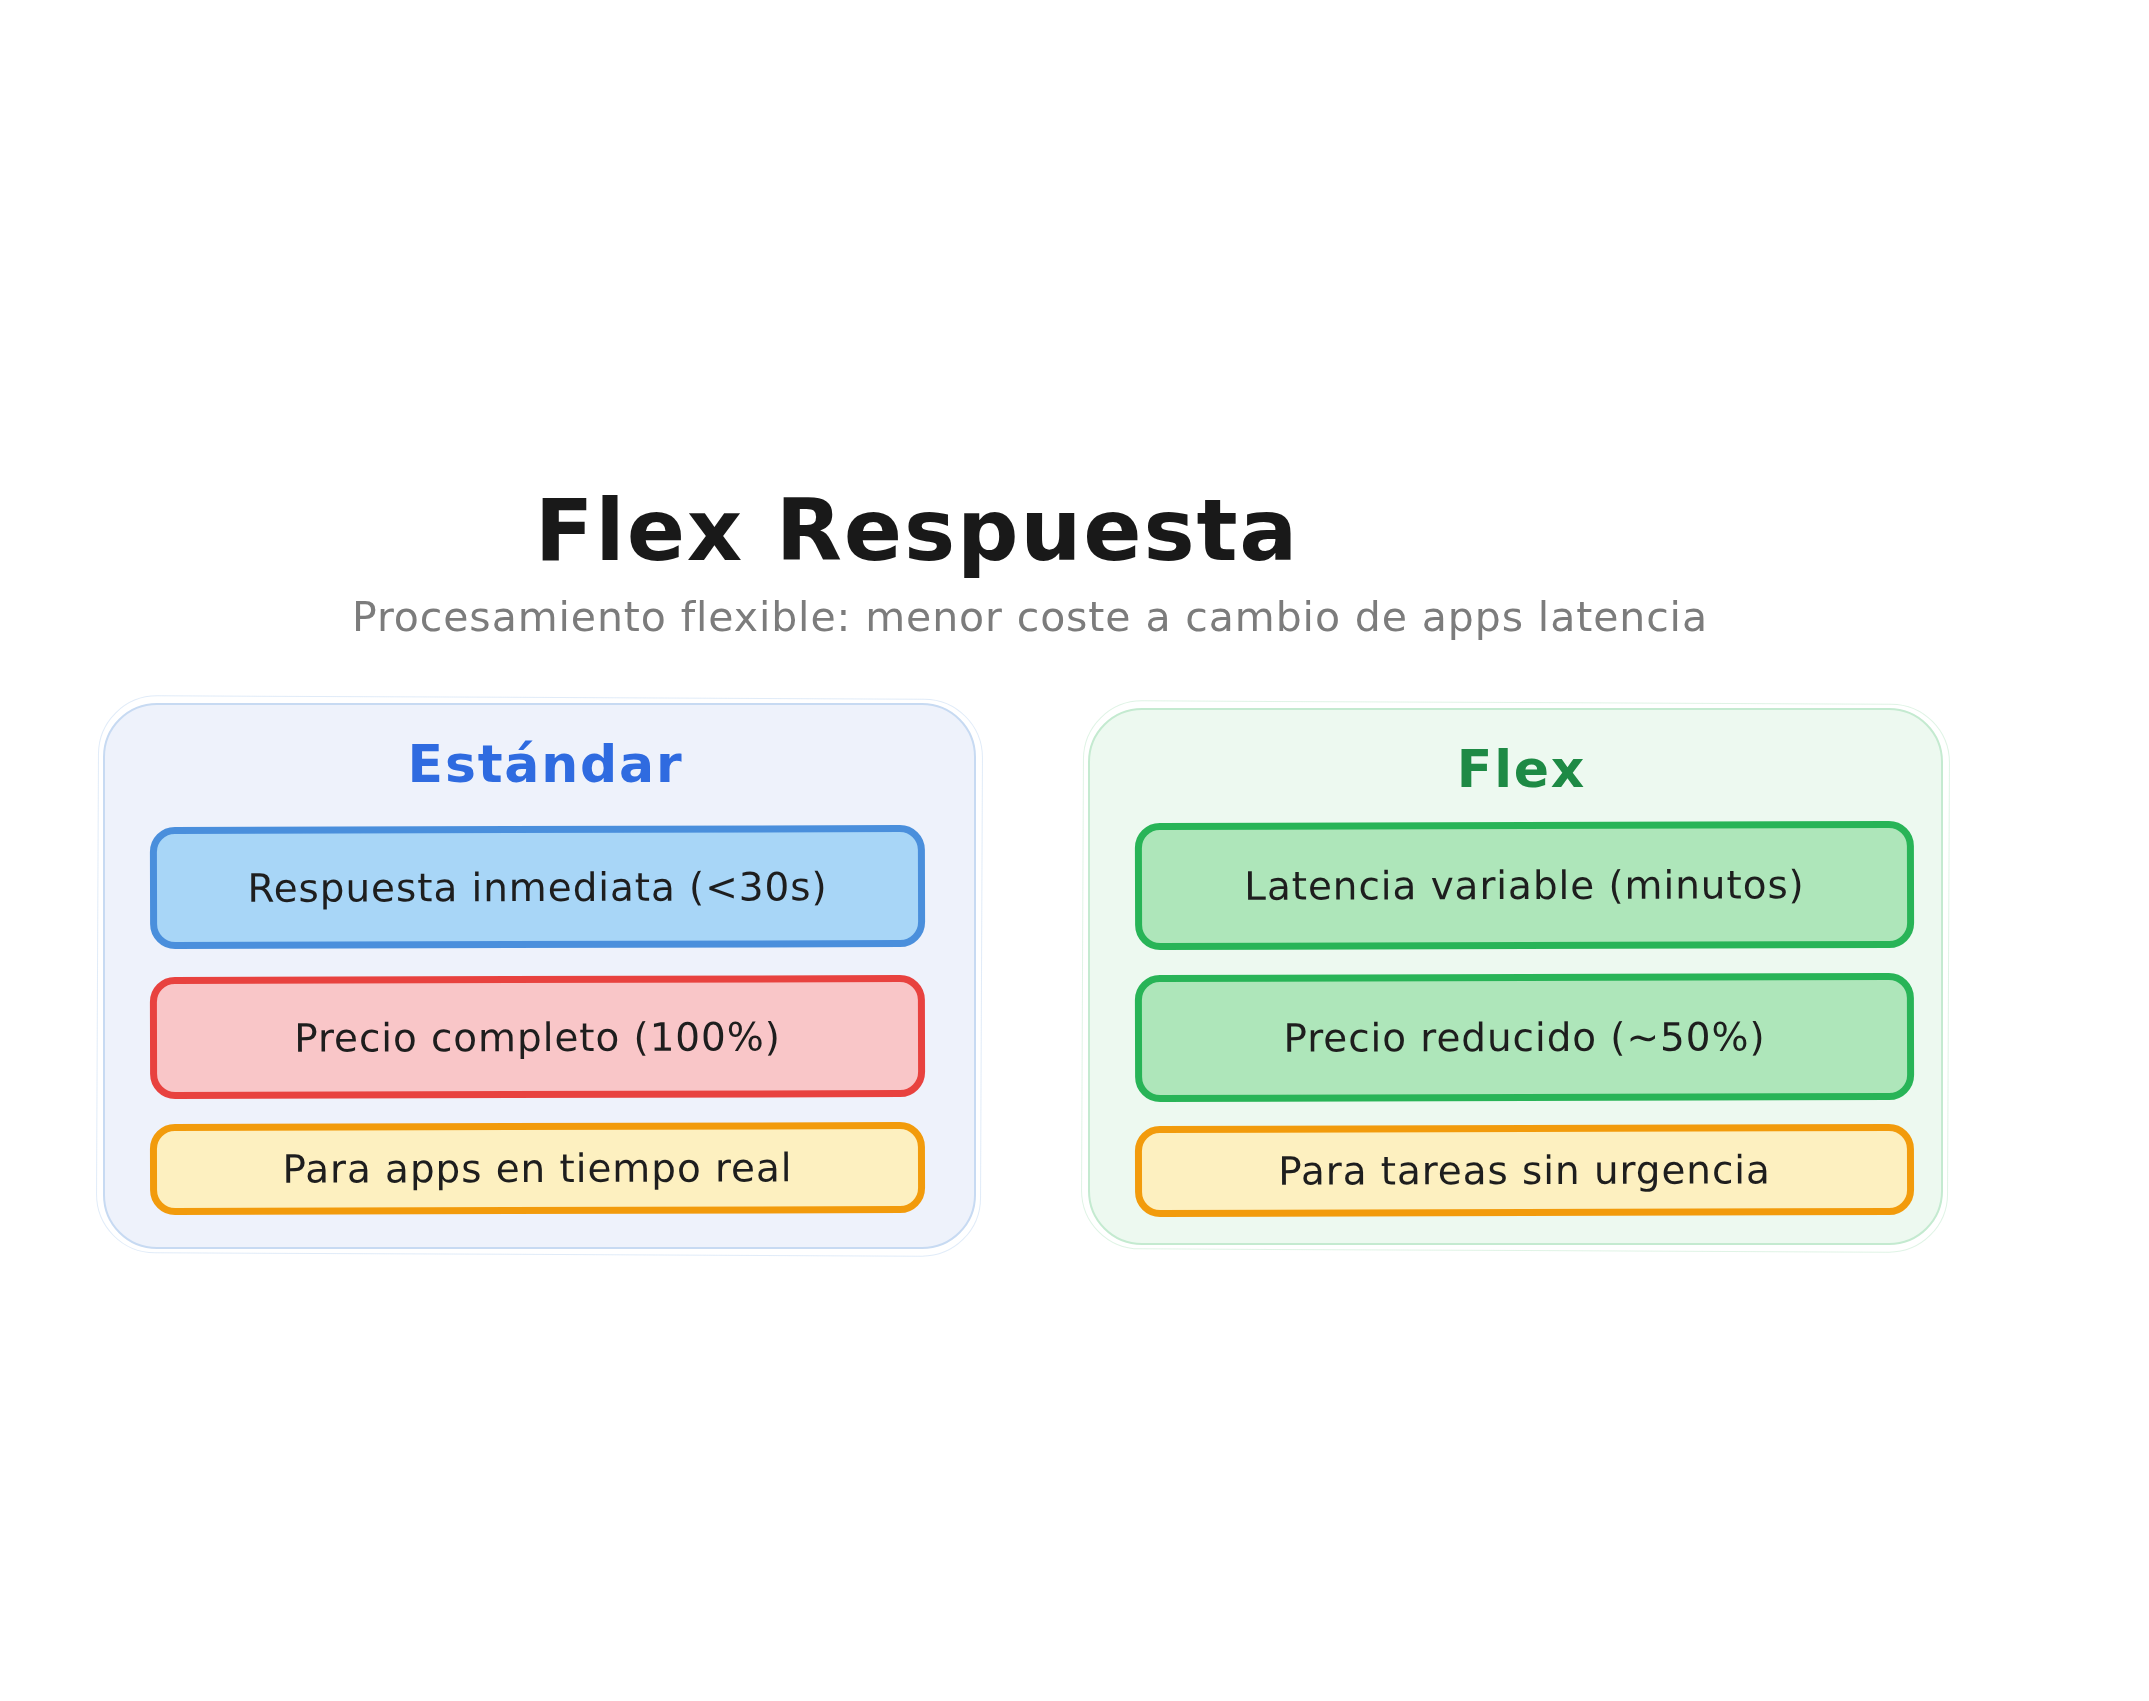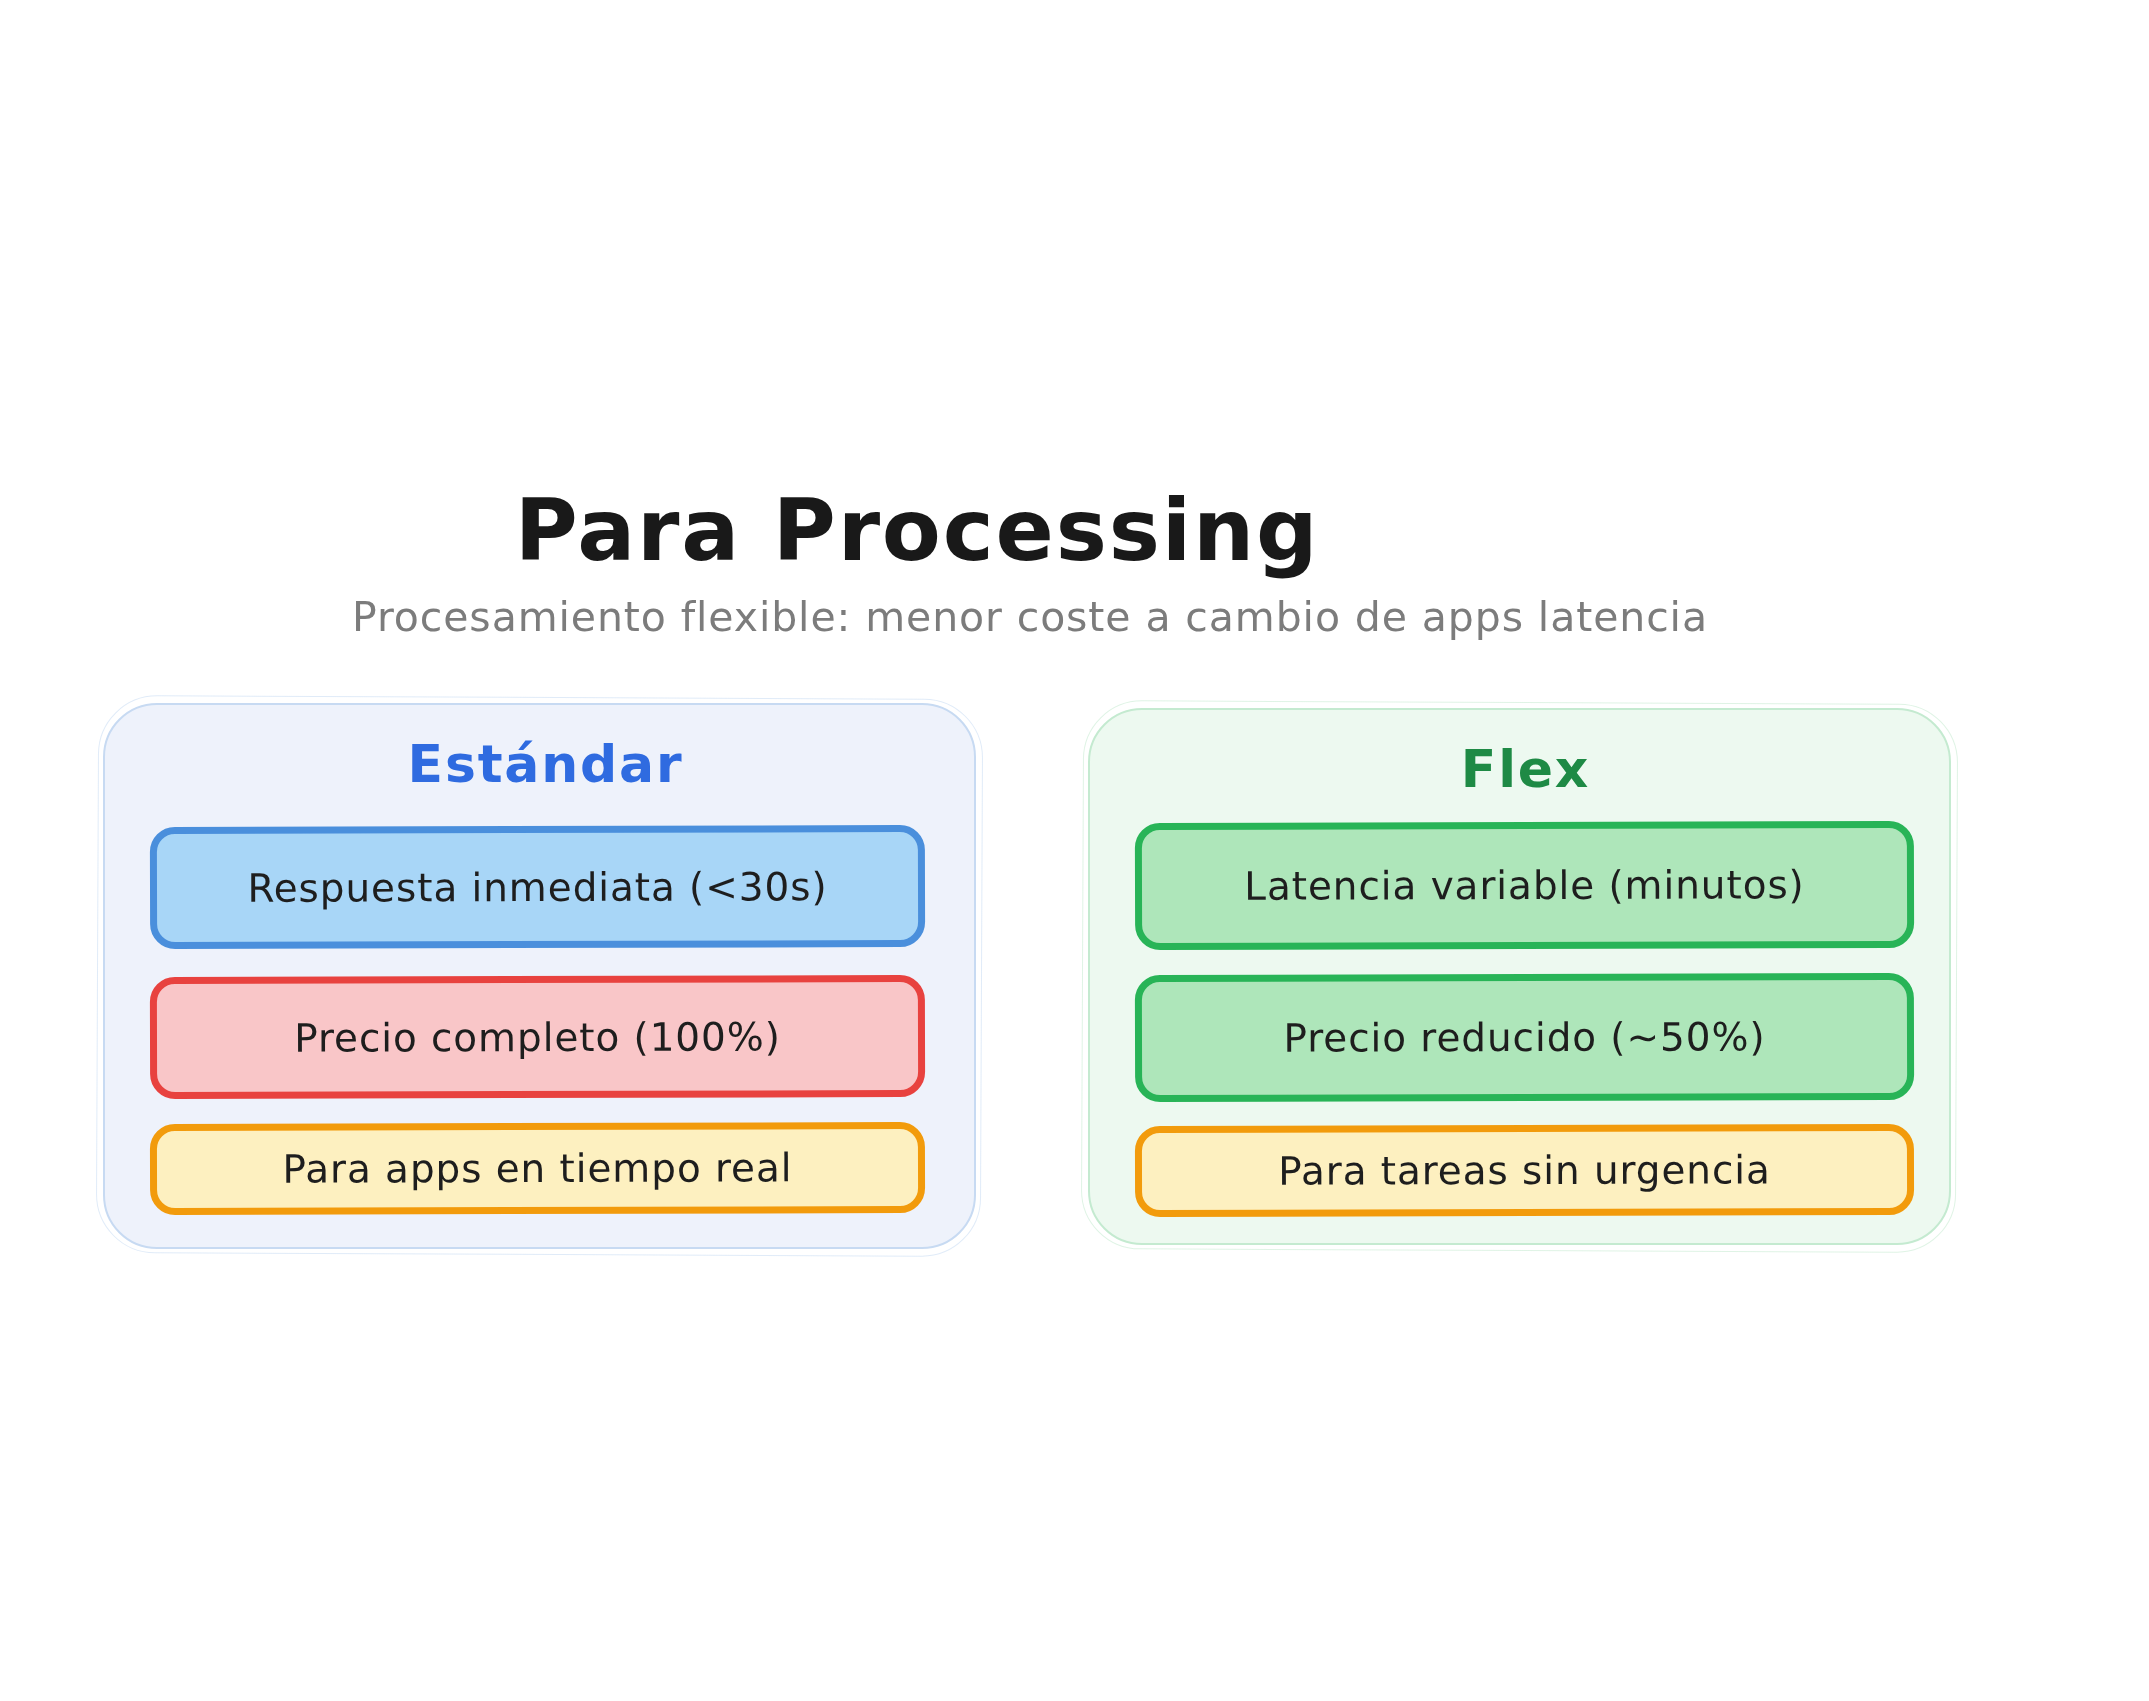--- a/index.html
+++ b/index.html
@@ -58,21 +58,20 @@
     left: 103px; top: 703px;
     width: 869px; height: 542px;
     background: var(--c-standard-card-bg);
     border-color: var(--c-standard-card-border);
   }
   .card-flex {
     left: 1088px; top: 708px;
     width: 851px; height: 533px;
     background: var(--c-flex-card-bg);
     border-color: var(--c-flex-card-border);
-    padding-left: 8px;
   }
 
   .card-title {
     position: absolute;
     top: 29px;
     left: 6px;
     width: 100%;
     text-align: center;
     font-size: 52px;
     font-weight: 700;
@@ -110,21 +109,21 @@
   [data-tone="blue"]   { background: var(--c-blue-fill);   border-color: var(--c-blue-border); }
   [data-tone="red"]    { background: var(--c-red-fill);    border-color: var(--c-red-border); }
   [data-tone="yellow"] { background: var(--c-yellow-fill); border-color: var(--c-yellow-border); }
   [data-tone="green"]  { background: var(--c-green-fill);  border-color: var(--c-green-border); }
 </style>
 </head>
 <body>
 
 <div class="stage">
 
-  <div class="diagram-title">Para Processing</div>
+  <div class="diagram-title">Flex Respuesta</div>
 
   <div class="diagram-subtitle">Procesamiento flexible: menor coste a cambio de apps latencia</div>
 
   <div class="card card-standard">
     <div class="card-title">Estándar</div>
 
     <div class="pill pill-1" data-tone="blue">
       <span>Respuesta inmediata (&lt;30s)</span>
     </div>
 

